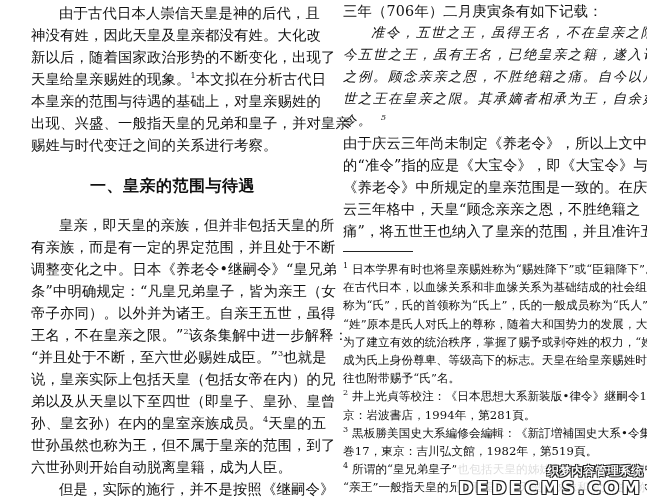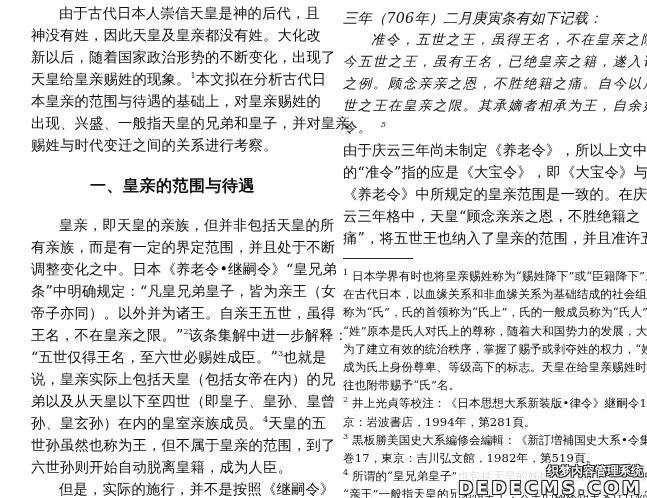--- a/index.html
+++ b/index.html
@@ -49,36 +49,36 @@
 
   <div class="heading">一、皇亲的范围与待遇</div>
 
   <div>
     <div class="line indent">皇亲，即天皇的亲族，但并非包括天皇的所</div>
     <div class="line">有亲族，而是有一定的界定范围，并且处于不断</div>
     <div class="line">调整变化之中。日本《养老令•继嗣令》“皇兄弟</div>
     <div class="line">条”中明确规定：“凡皇兄弟皇子，皆为亲王（女</div>
     <div class="line">帝子亦同）。以外并为诸王。自亲王五世，虽得</div>
     <div class="line"><span>王名，不在皇亲之限。”</span><sup>2</sup><span>该条集解中进一步解释：</span></div>
-    <div class="line"><span>“五世仅得王名，至六世必赐姓成臣。”</span><sup>3</sup><span>也就是</span></div>
+    <div class="line"><span>“并且处于不断，至六世必赐姓成臣。”</span><sup>3</sup><span>也就是</span></div>
     <div class="line">说，皇亲实际上包括天皇（包括女帝在内）的兄</div>
     <div class="line">弟以及从天皇以下至四世（即皇子、皇孙、皇曾</div>
     <div class="line"><span>孙、皇玄孙）在内的皇室亲族成员。</span><sup>4</sup><span>天皇的五</span></div>
     <div class="line">世孙虽然也称为王，但不属于皇亲的范围，到了</div>
     <div class="line">六世孙则开始自动脱离皇籍，成为人臣。</div>
   </div>
 
   <div>
     <div class="line indent">但是，实际的施行，并不是按照《继嗣令》</div>
 
   </div>
 </div>
 
 <div class="col col-right">
-  <div class="line" style="margin-top:7px;font-style:italic;">三年（706年）二月庚寅条有如下记载：</div>
+  <div class="line" style="margin-top:0;">三年（706年）二月庚寅条有如下记载：</div>
 
   <div class="quote">
     <div class="line indent">准令，五世之王，虽得王名，不在皇亲之限。</div>
     <div class="line">今五世之王，虽有王名，已绝皇亲之籍，遂入诸臣</div>
     <div class="line">之例。顾念亲亲之恩，不胜绝籍之痛。自今以后，五</div>
     <div class="line">世之王在皇亲之限。其承嫡者相承为王，自余如</div>
     <div class="line"><span>令。</span><sup style="margin-left:8px;">5</sup></div>
   </div>
 
   <div>

